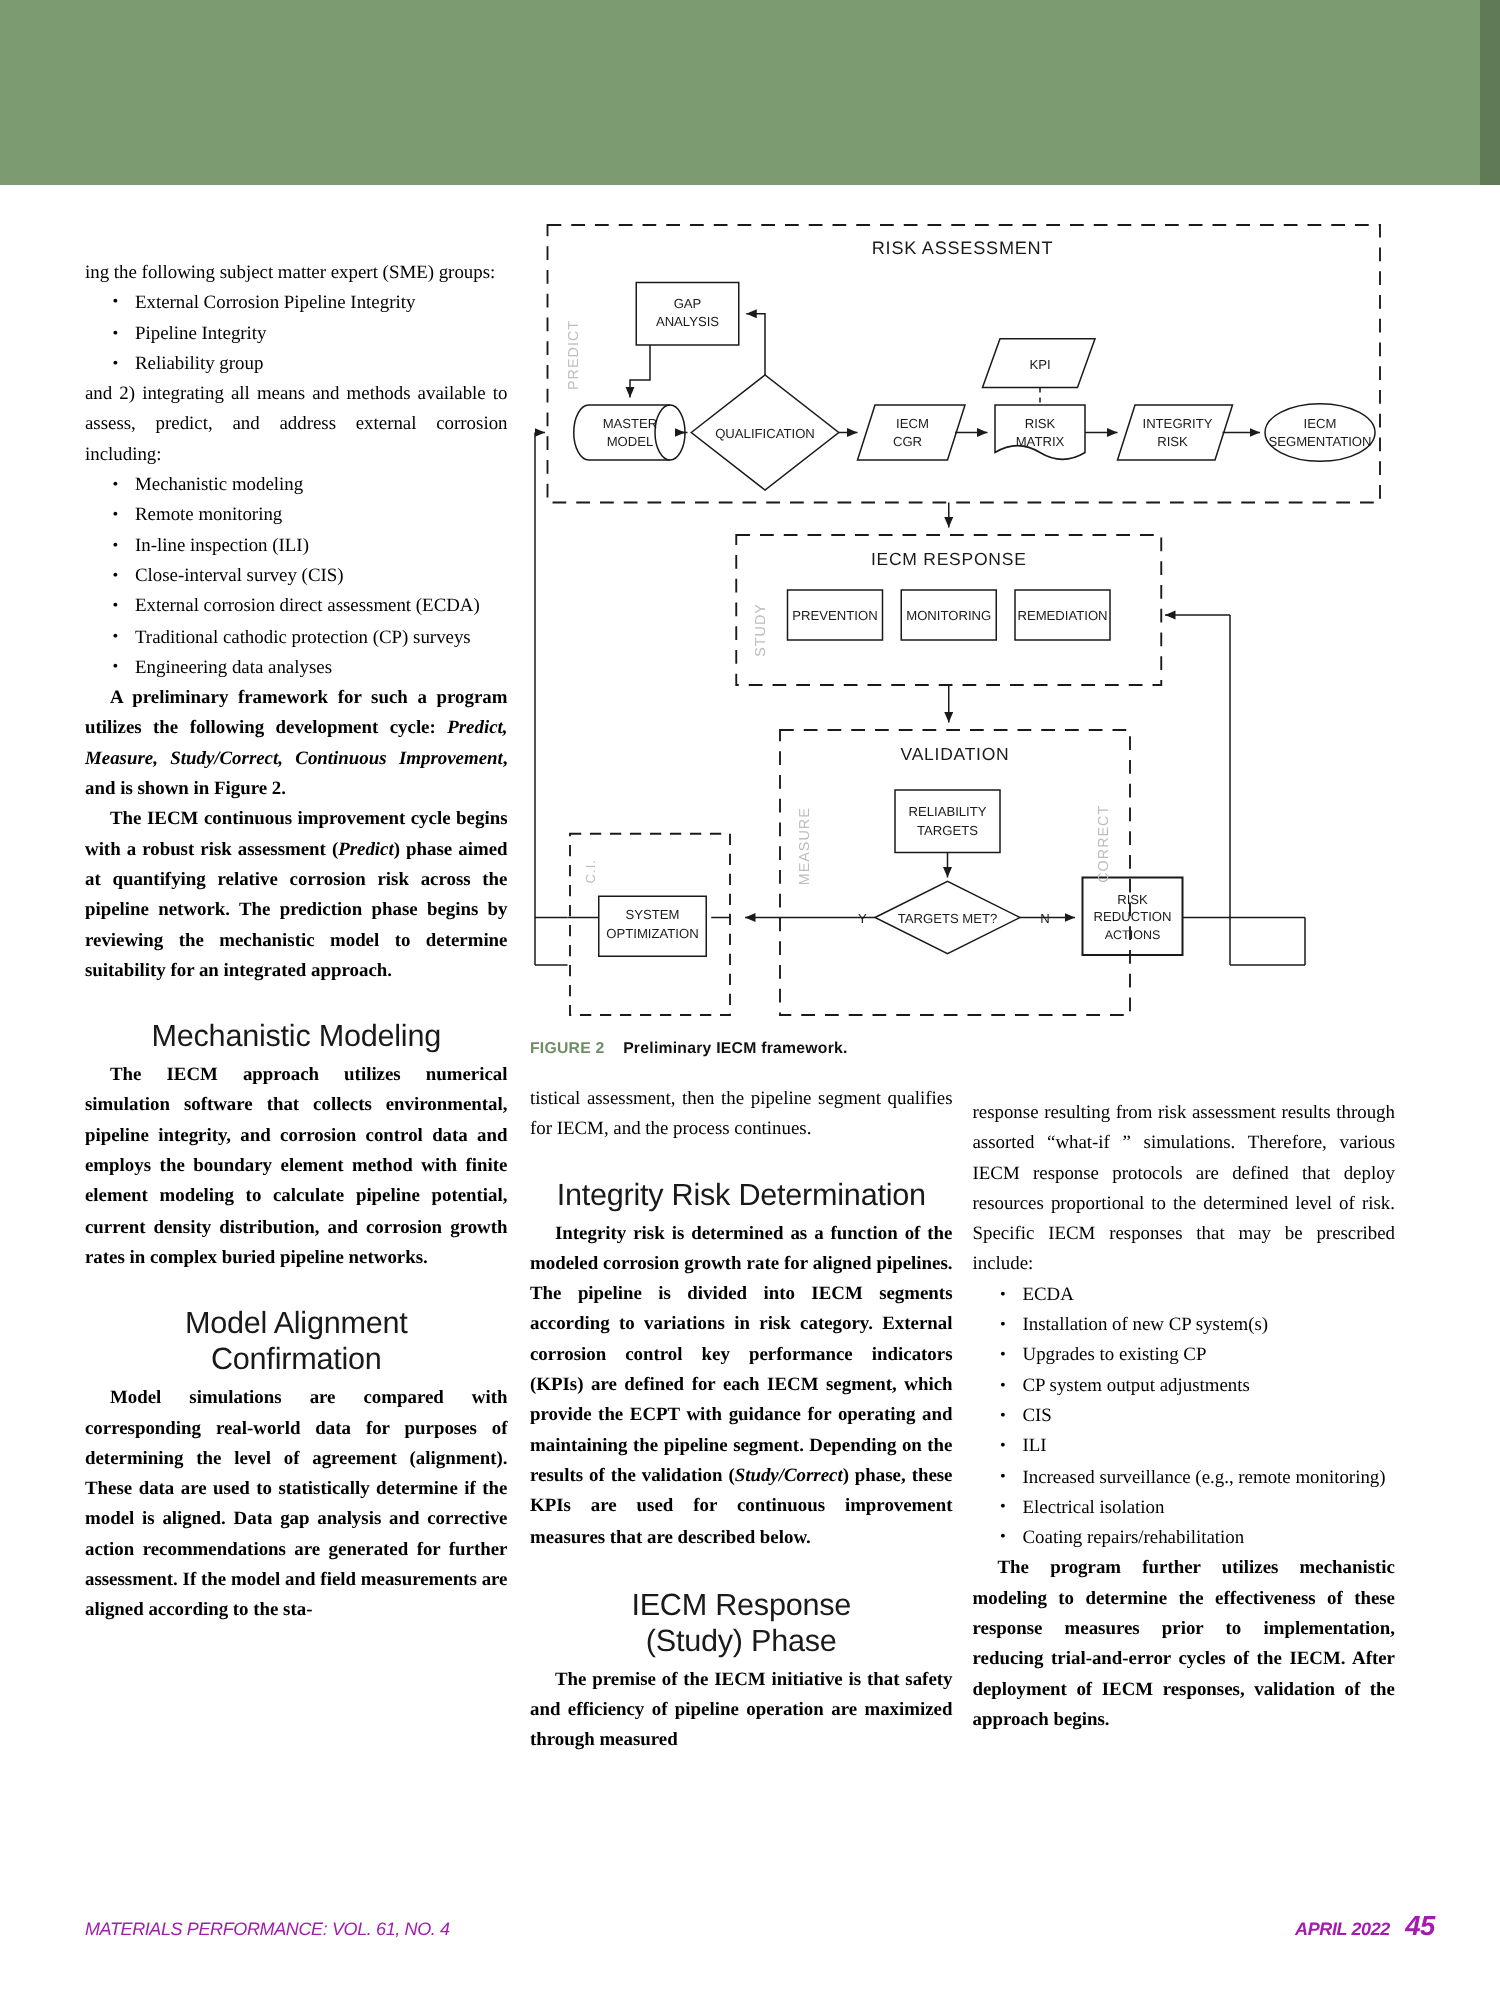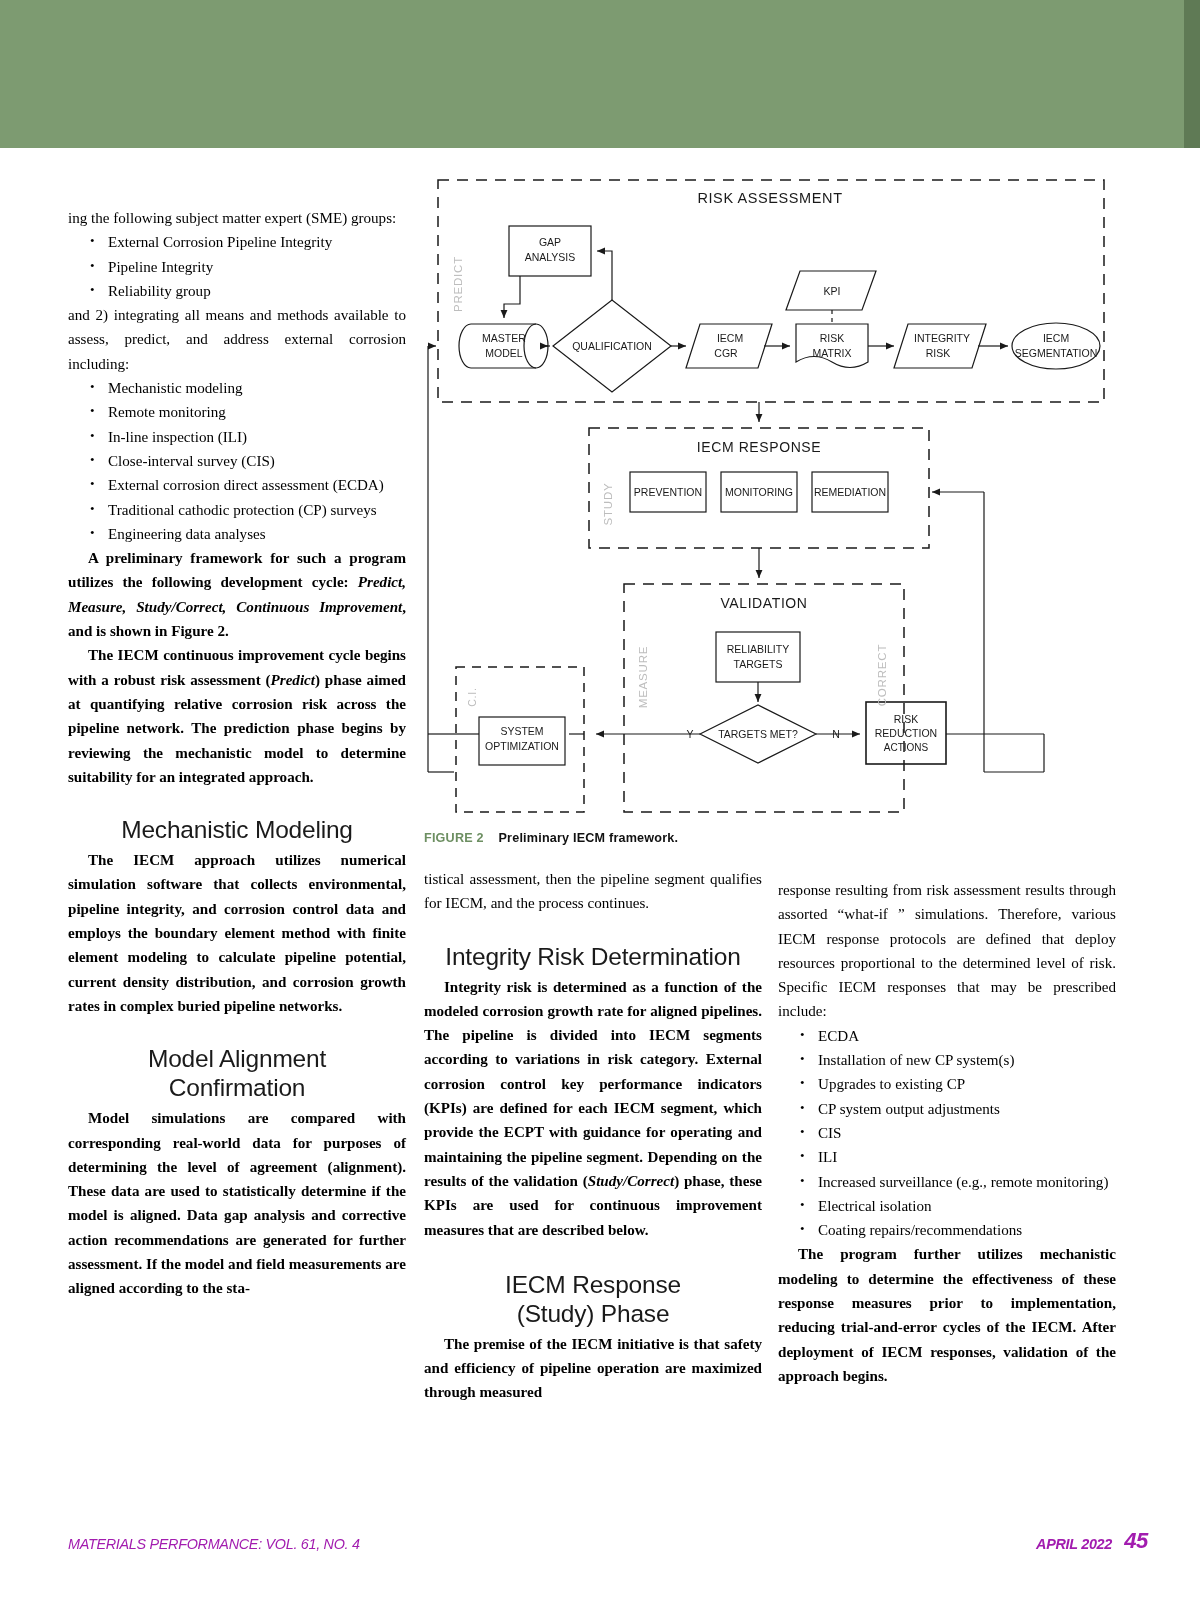--- a/index.html
+++ b/index.html
@@ -278,21 +278,21 @@
     <p class="body-p">response resulting from risk assessment results through assorted “what-if ” simulations. Therefore, various IECM response protocols are defined that deploy resources proportional to the determined level of risk. Specific IECM responses that may be prescribed include:</p>
     <ul class="bul">
       <li>ECDA</li>
       <li>Installation of new CP system(s)</li>
       <li>Upgrades to existing CP</li>
       <li>CP system output adjustments</li>
       <li>CIS</li>
       <li>ILI</li>
       <li>Increased surveillance (e.g., remote monitoring)</li>
       <li>Electrical isolation</li>
-      <li>Coating repairs/recommendations</li>
+      <li>Coating repairs/rehabilitation</li>
     </ul>
     <p class="body-p indent">The program further utilizes mechanistic modeling to determine the effectiveness of these response measures prior to implementation, reducing trial-and-error cycles of the IECM. After deployment of IECM responses, validation of the approach begins.</p>
   </div>
 
   <div id="footer">
     <div class="foot-txt" id="foot-left">MATERIALS PERFORMANCE: VOL. 61, NO. 4</div>
     <div class="foot-txt" id="foot-mid">APRIL 2022</div>
     <div class="foot-txt" id="foot-page">45</div>
   </div>
 

